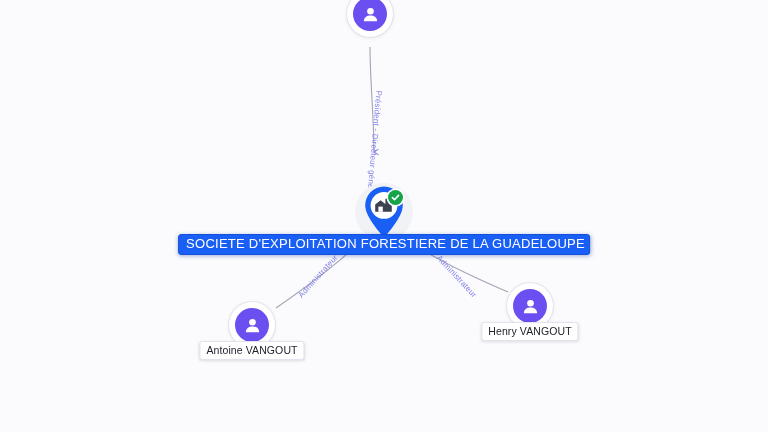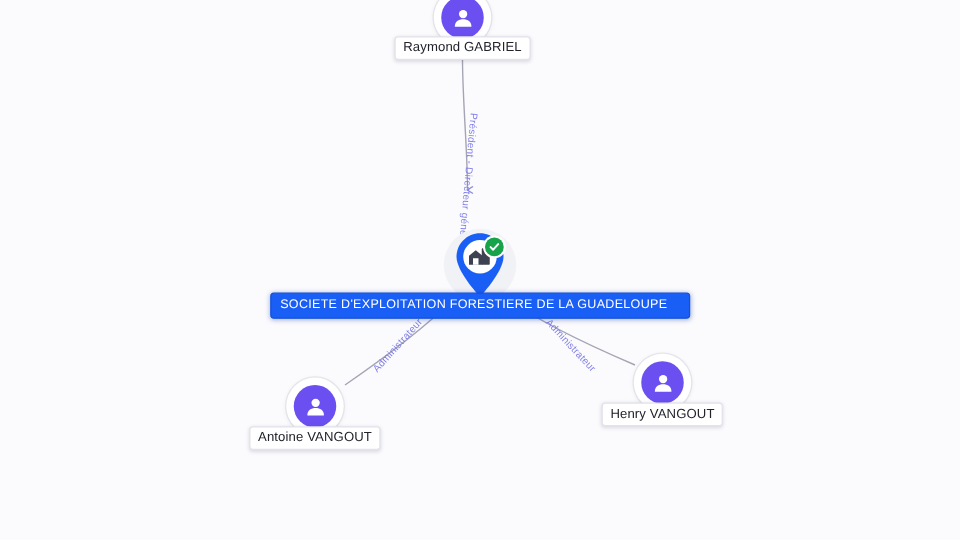--- a/index.html
+++ b/index.html
@@ -42,24 +42,24 @@
     line-height:12px;
     color:#22242c;
     white-space:nowrap;
     box-shadow:0 1px 3px rgba(60,60,90,.17);
     letter-spacing:.1px;
   }
   .chip.selected{
     background:#1a5ff5;
     border:1px solid #1450d8;
     color:#ffffff;
-    font-size:10px;
+    font-size:13px;
     letter-spacing:.25px;
     box-shadow:0 1px 4px rgba(20,60,160,.40);
-    padding:3px 17px 4px 7px;
+    padding:3px 4px 4px 7px;
   }
 
   
   .company-node{position:absolute;transform:translate(-50%,-50%);}
   .company-halo{
     position:absolute;left:50%;top:50%;
     width:58px;height:58px;margin:-29px 0 0 -29px;
     border-radius:50%;
     background:#f1f2f6;
   }
@@ -135,21 +135,20 @@
 
   <div class="person-node" id="node-person-0" style="left: 370px; top: 14px;">
     <div class="halo"></div>
     <div class="avatar">
       <svg width="19" height="19" viewBox="0 0 20 20" xmlns="http://www.w3.org/2000/svg">
         <circle cx="10" cy="6.6" r="3.5" fill="#ffffff"></circle>
         <path d="M3 17.2 C3 12.9 6.2 11 10 11 C13.8 11 17 12.9 17 17.2 Z" fill="#ffffff"></path>
       </svg>
     </div>
   </div>
-  <div class="chip" id="chip-person-0" style="left: 370px; top: 29px;">Raymond GABRIEL</div>
 
   <div class="person-node" id="node-person-1" style="left: 252px; top: 325px;">
     <div class="halo"></div>
     <div class="avatar">
       <svg width="19" height="19" viewBox="0 0 20 20" xmlns="http://www.w3.org/2000/svg">
         <circle cx="10" cy="6.6" r="3.5" fill="#ffffff"></circle>
         <path d="M3 17.2 C3 12.9 6.2 11 10 11 C13.8 11 17 12.9 17 17.2 Z" fill="#ffffff"></path>
       </svg>
     </div>
   </div>

